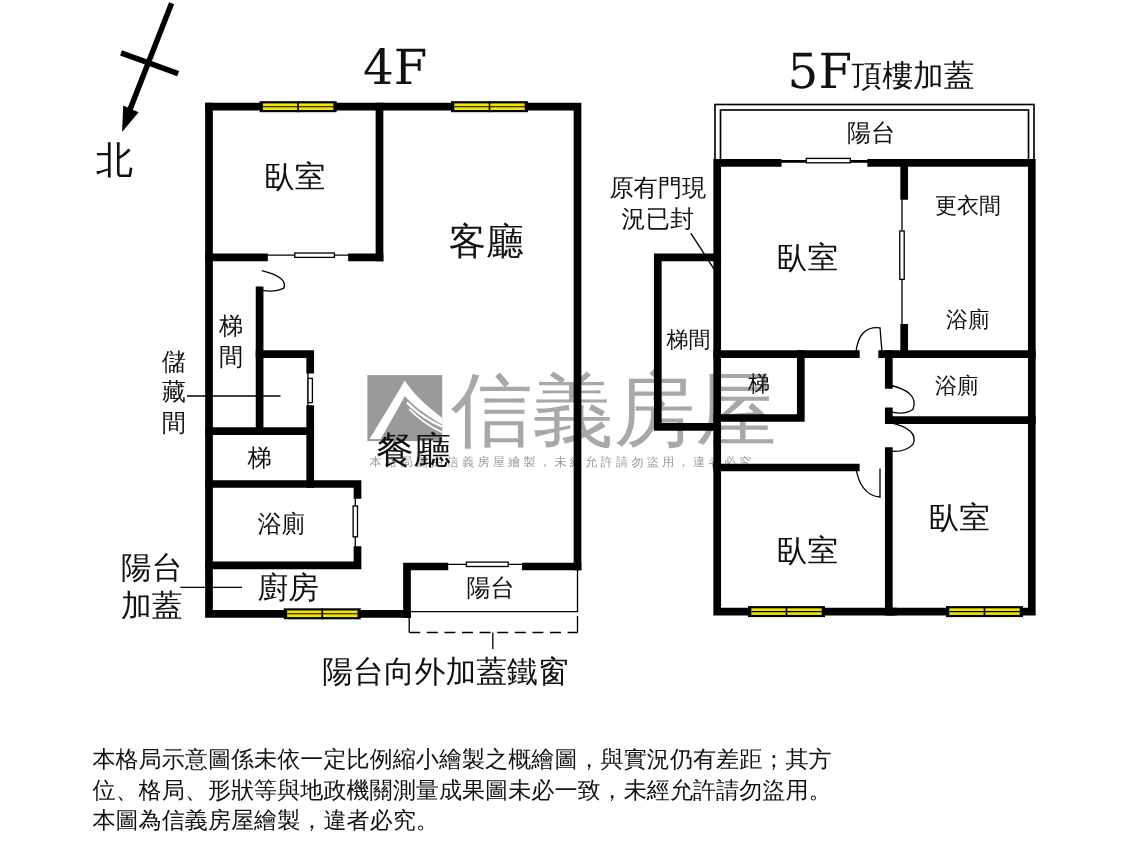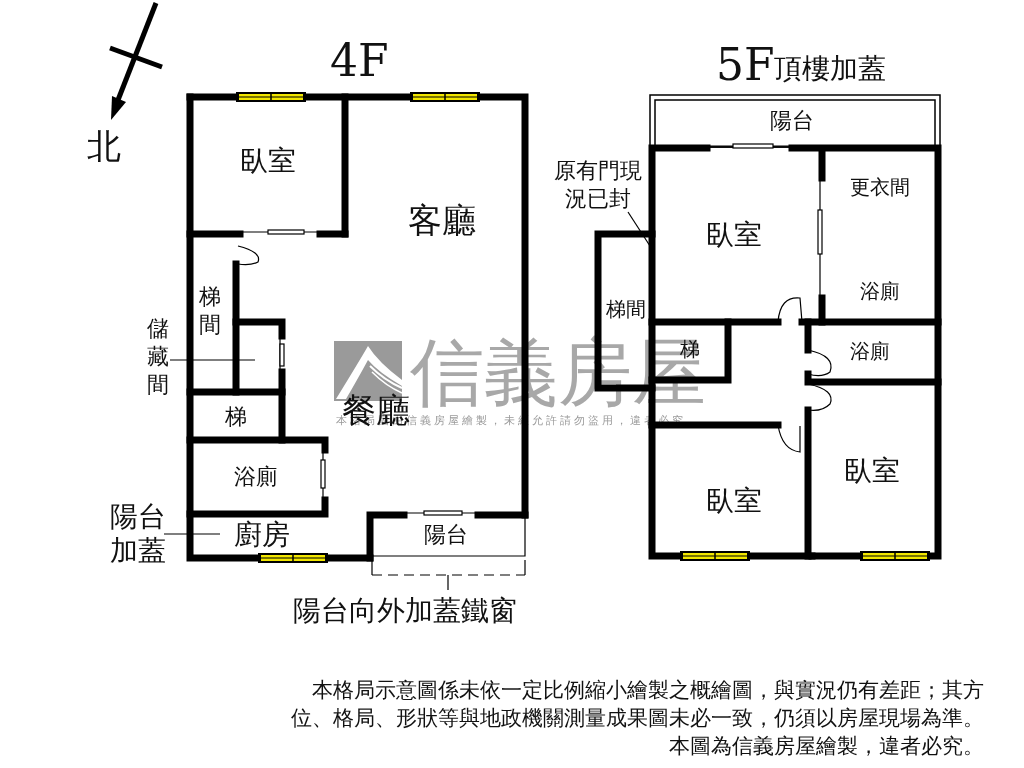--- a/index.html
+++ b/index.html
@@ -10,21 +10,21 @@
   .subtitle { font-family: "DejaVu Sans", sans-serif; font-size: 28px; fill: #111; }
   .room { font-family: "DejaVu Sans", sans-serif; fill: #111; text-anchor: middle; dominant-baseline: middle; }
   .lbl-xl { font-size: 34px; }
   .lbl-l { font-size: 28px; }
   .lbl-m { font-size: 22px; }
   .lbl-s { font-size: 20px; }
   .wm-big { font-family: "DejaVu Sans", sans-serif; font-size: 74px; fill: #9a9a9a; opacity: 0.85; }
   .wm-small { font-family: "DejaVu Sans", sans-serif; font-size: 11px; fill: #9a9a9a; letter-spacing: 3px; }
   .disclaimer { position: absolute; left: 84px; top: 676px; width: 900px;
                 font-size: 21px; line-height: 28px; color: #111; margin: 0; }
-  .disclaimer p { margin: 0; text-align: right; }
+  .disclaimer p { margin: 0; }
 </style>
 </head>
 <body>
 
 <svg width="1024" height="768" viewBox="0 0 1024 768">
   <defs>
     <g id="win-h">
       <rect x="0" y="-5" width="70" height="10" fill="#000"></rect>
       <rect x="3" y="-3" width="64" height="6" fill="#f2e600"></rect>
       <line x1="3" y1="0" x2="67" y2="0" stroke="#000" stroke-width="1"></line>
@@ -149,15 +149,15 @@
   <text class="room lbl-s" x="880" y="292">浴廁</text>
   <text class="room lbl-s" x="626" y="310">梯間</text>
   <text class="room lbl-s" x="690" y="350">梯</text>
   <text class="room lbl-s" x="870" y="352">浴廁</text>
   <text class="room lbl-l" x="734" y="502">臥室</text>
   <text class="room lbl-l" x="872" y="472">臥室</text>
 </svg>
 
 <div class="disclaimer">
   <p>本格局示意圖係未依一定比例縮小繪製之概繪圖，與實況仍有差距；其方</p>
-  <p>位、格局、形狀等與地政機關測量成果圖未必一致，仍須以房屋現場為準。</p>
+  <p>位、格局、形狀等與地政機關測量成果圖未必一致，未經允許請勿盜用。</p>
   <p>本圖為信義房屋繪製，違者必究。</p>
 </div>
 
 </body></html>

